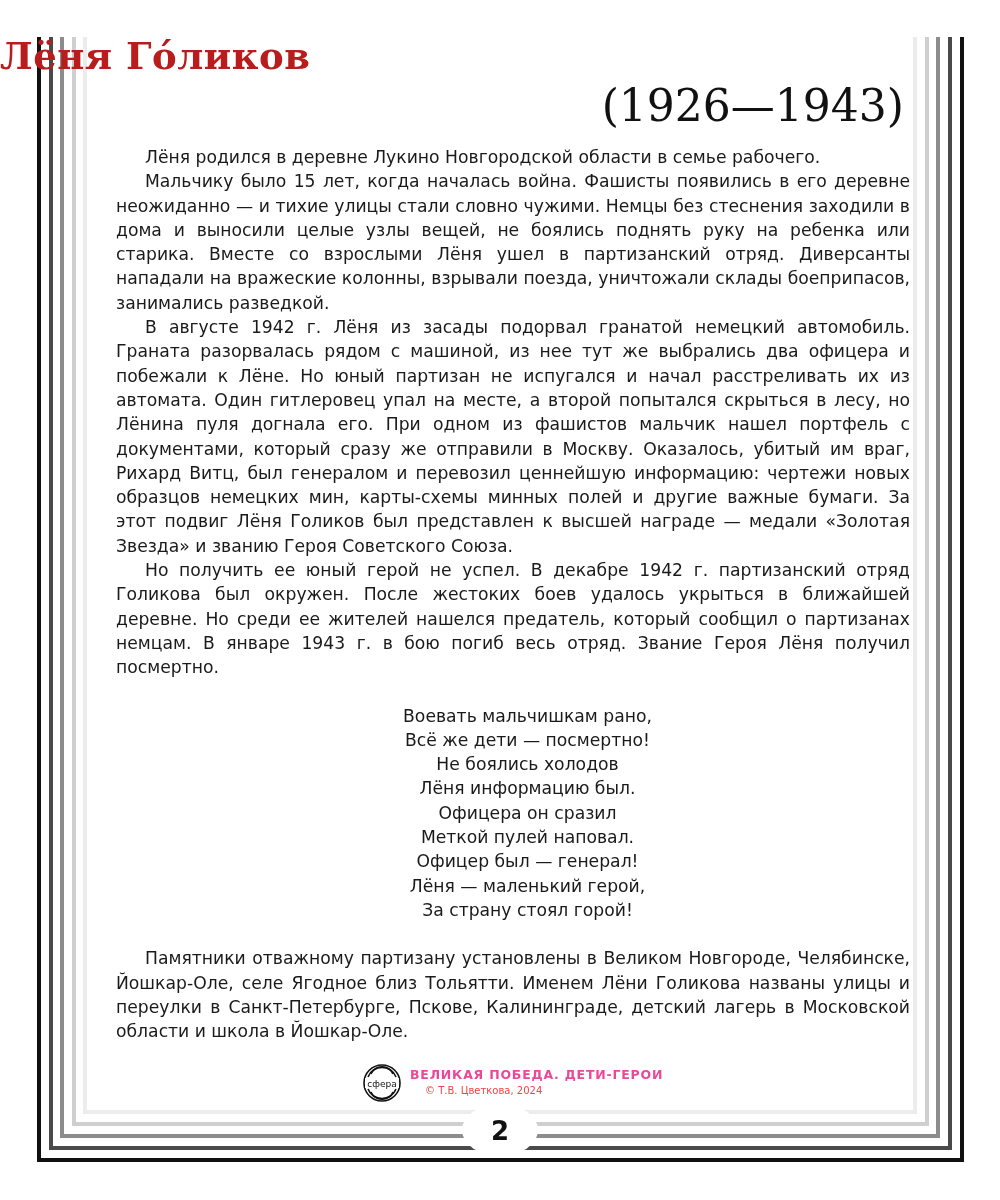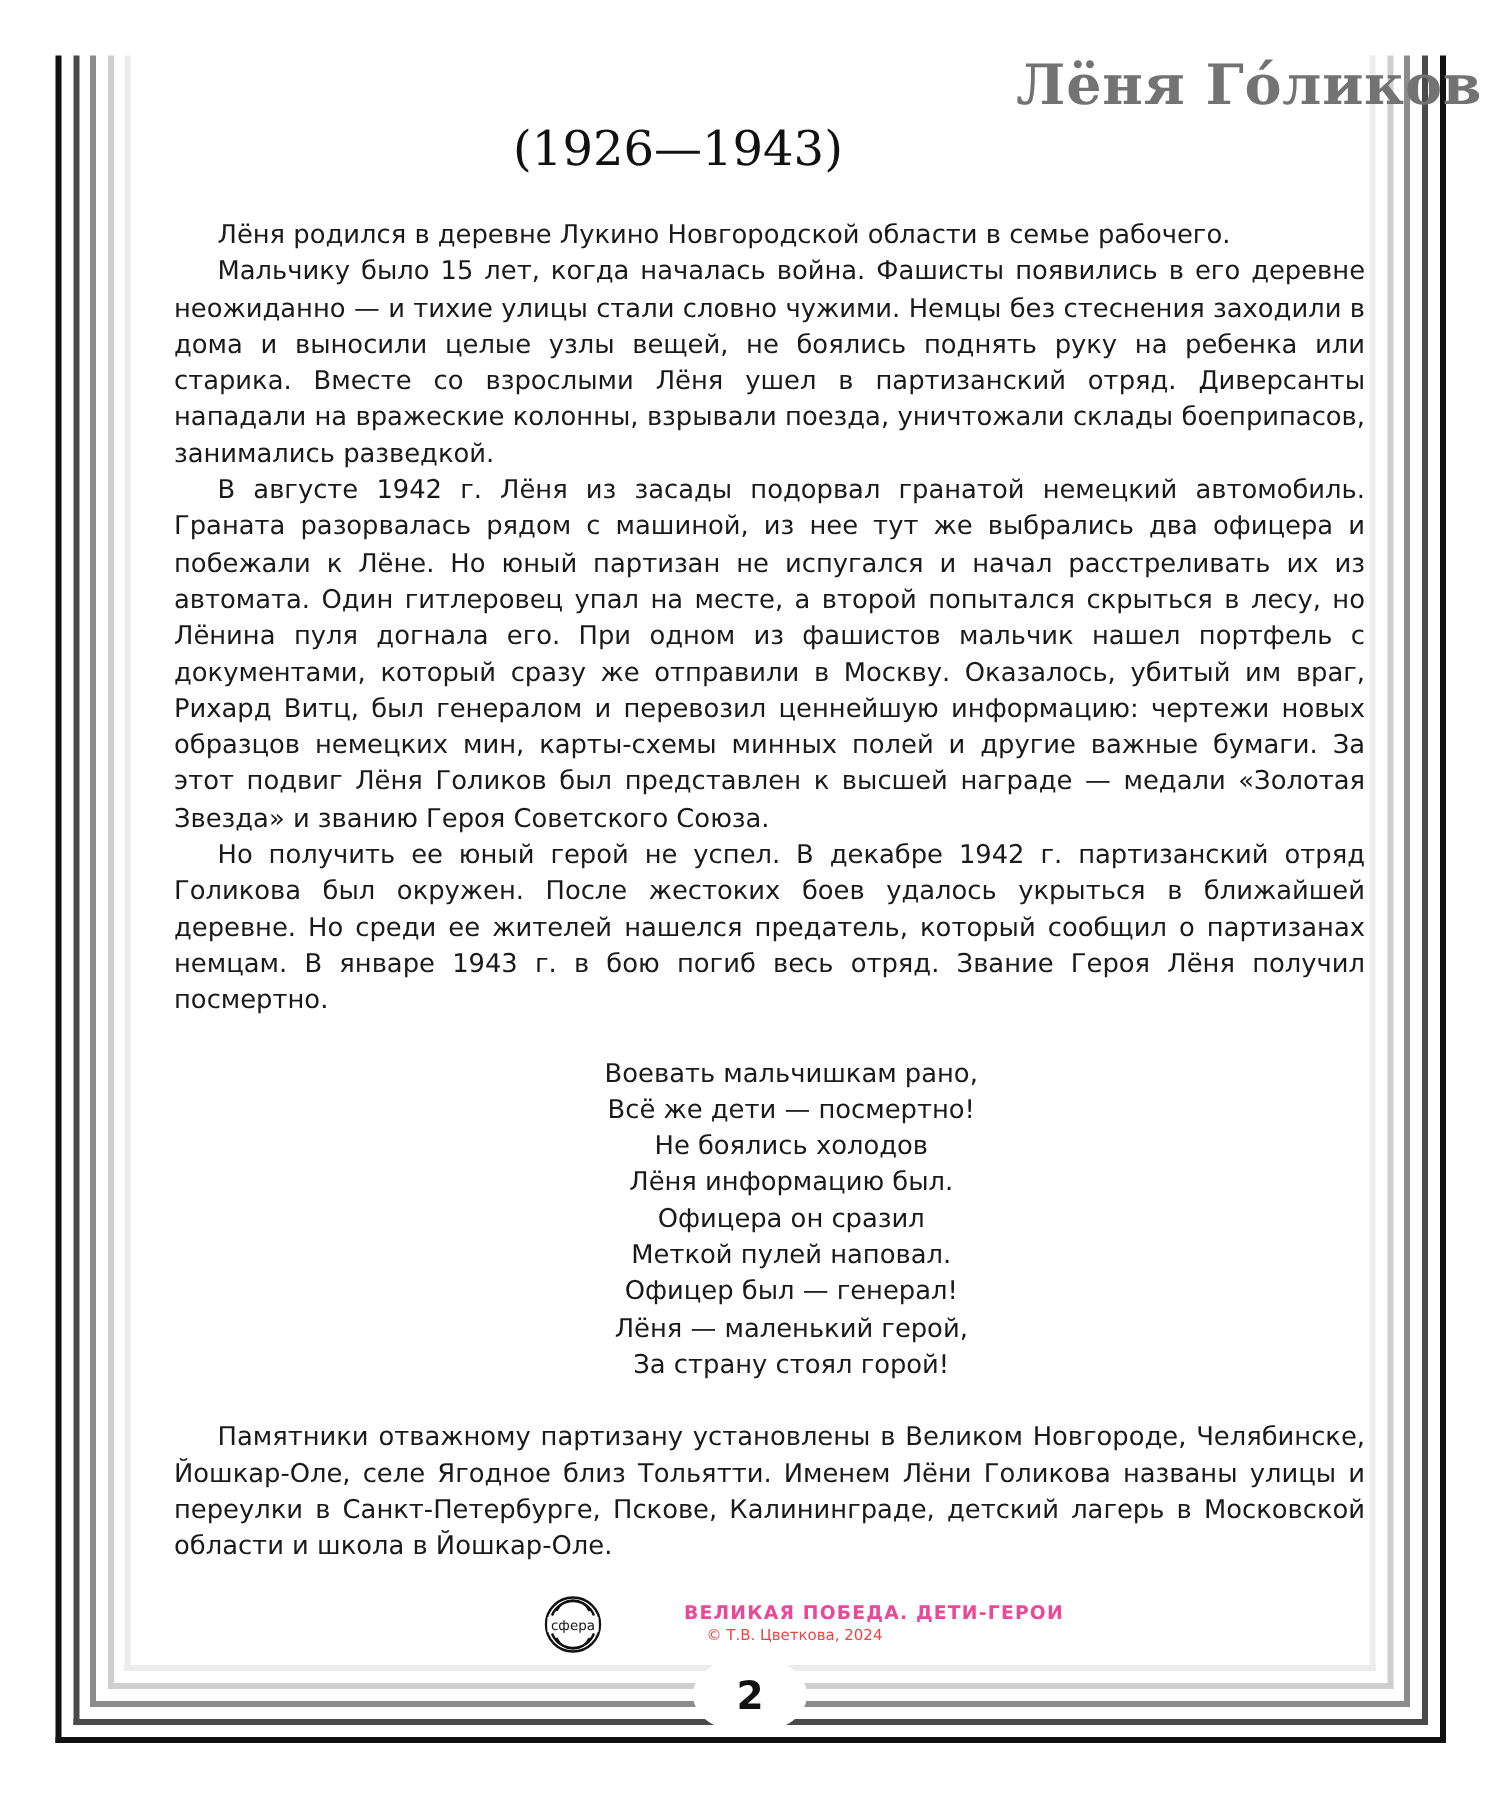--- a/index.html
+++ b/index.html
@@ -26,36 +26,36 @@
     .c3 { background: #8c8c8c; }
     .c4 { background: #cfcfcf; }
     .c5 { background: #ececec; }
 
     
     .title {
       position: absolute;
       left: 0;
       width: 988px;
       top: 34px;
-      text-align: right;
+      text-align: left;
       font-family: "DejaVu Serif", "Liberation Serif", serif;
       font-weight: bold;
       font-size: 37px;
       letter-spacing: 0.5px;
-      color: #737373;
+      color: #b91c1c;
       margin: 0;
     }
     .subtitle {
       position: absolute;
       left: 0;
       width: 904px;
       top: 80px;
-      text-align: center;
+      text-align: right;
       font-family: "DejaVu Serif", "Liberation Serif", serif;
-      font-size: 32px;
+      font-size: 44px;
       color: #111;
       margin: 0;
     }
 
     
     .content {
       position: absolute;
       left: 116px;
       width: 794px;
       top: 145px;
@@ -76,21 +76,20 @@
       line-height: 24.3px;
     }
 
     
     .footer {
       position: absolute;
       left: 362px;
       top: 1063px;
       display: flex;
       align-items: center;
-      gap: 46px;
     }
     .logo {
       width: 40px;
       height: 40px;
       margin-right: 8px;
     }
     .footer-text {
       display: flex;
       flex-direction: column;
     }

